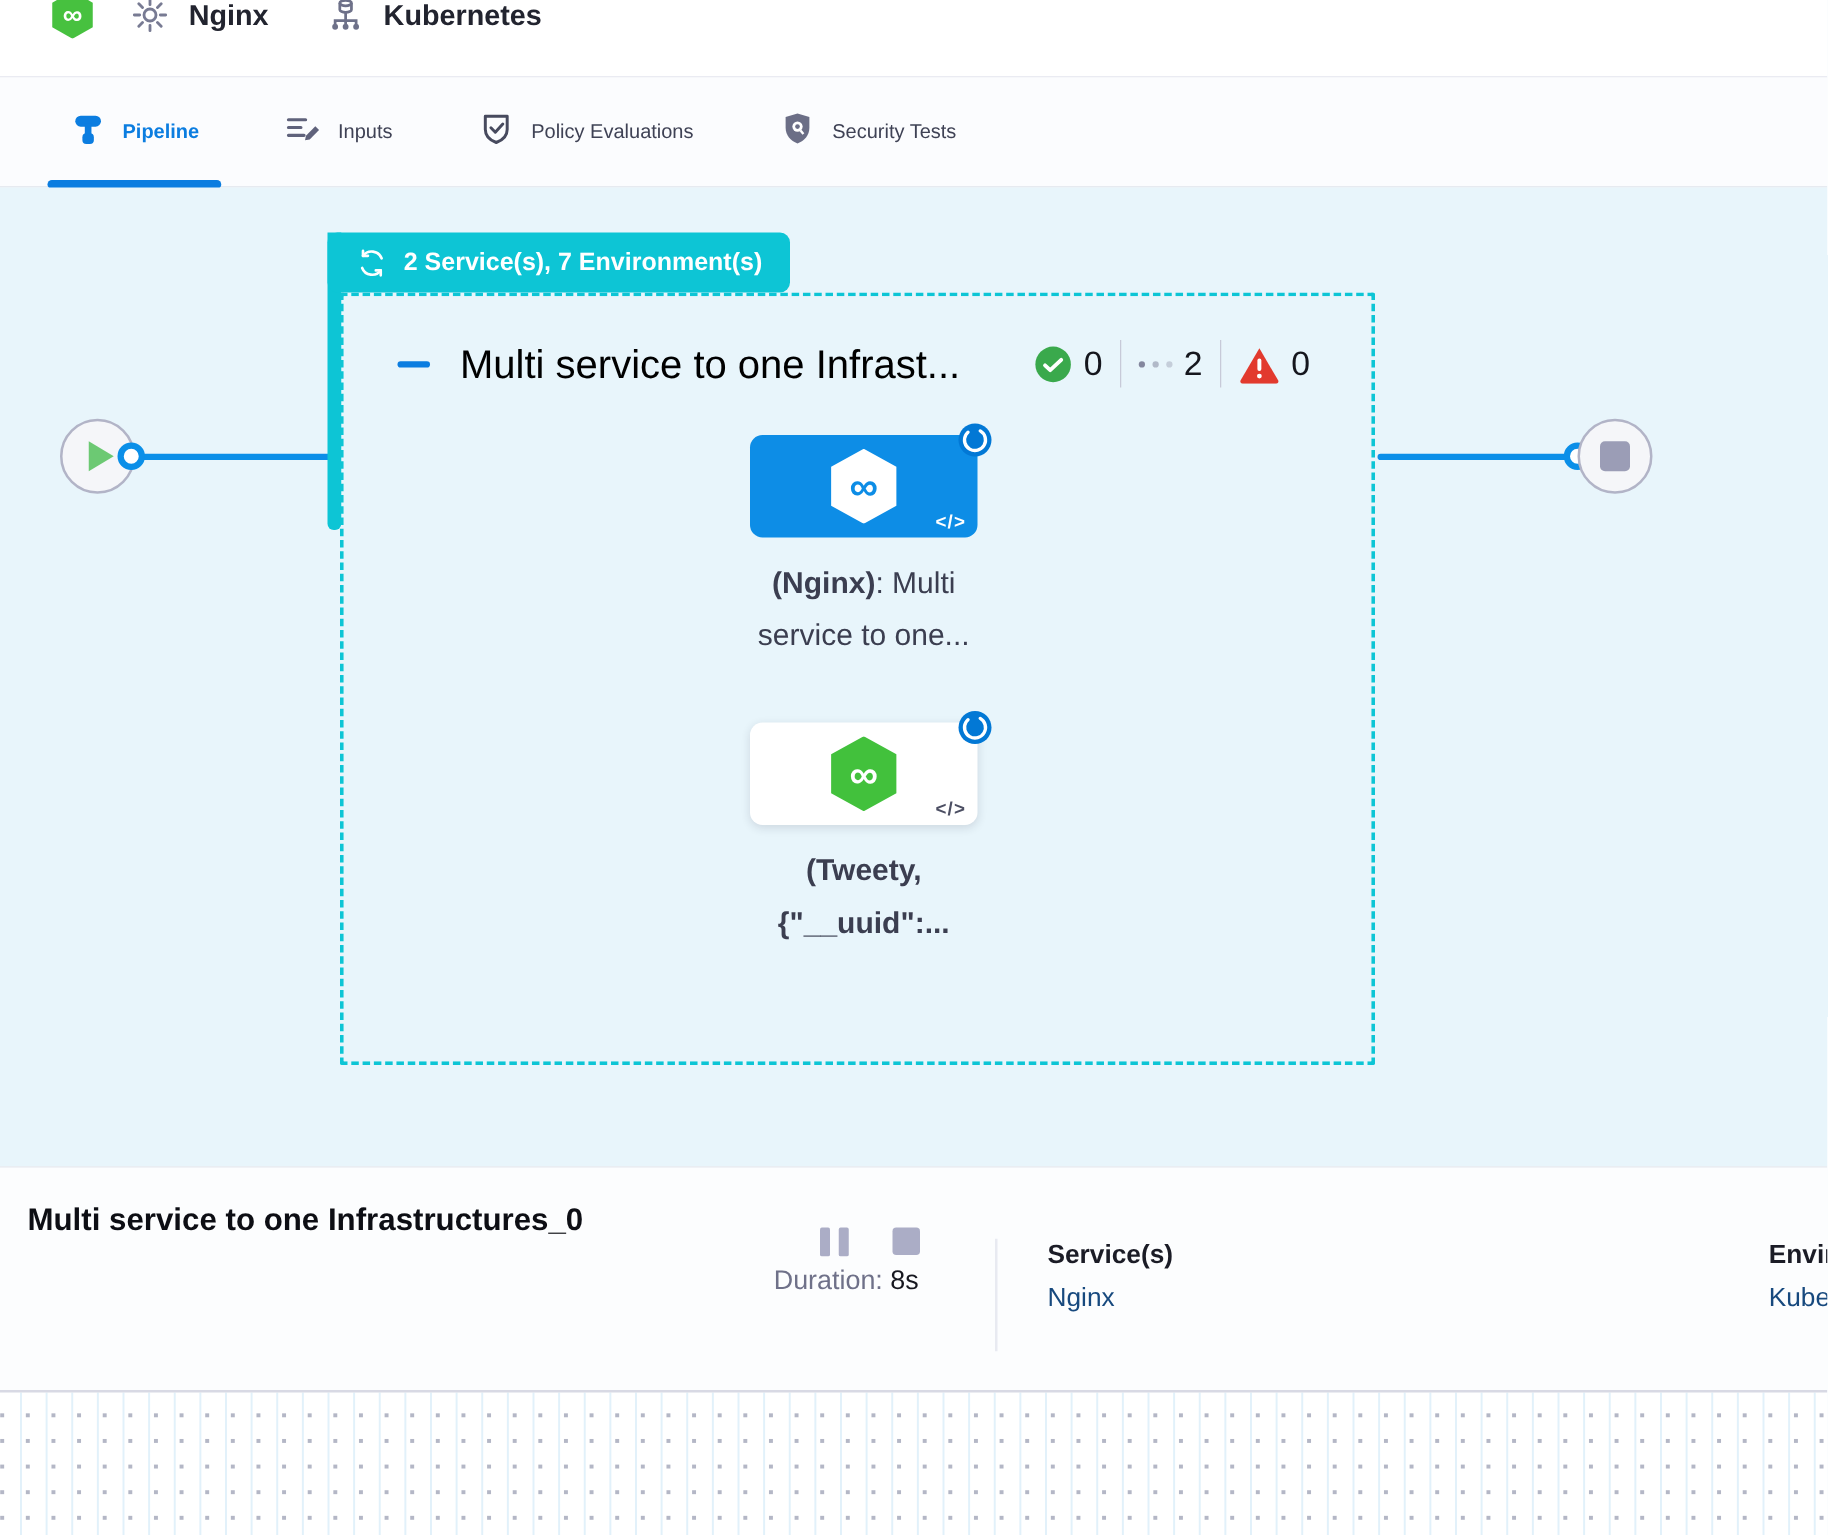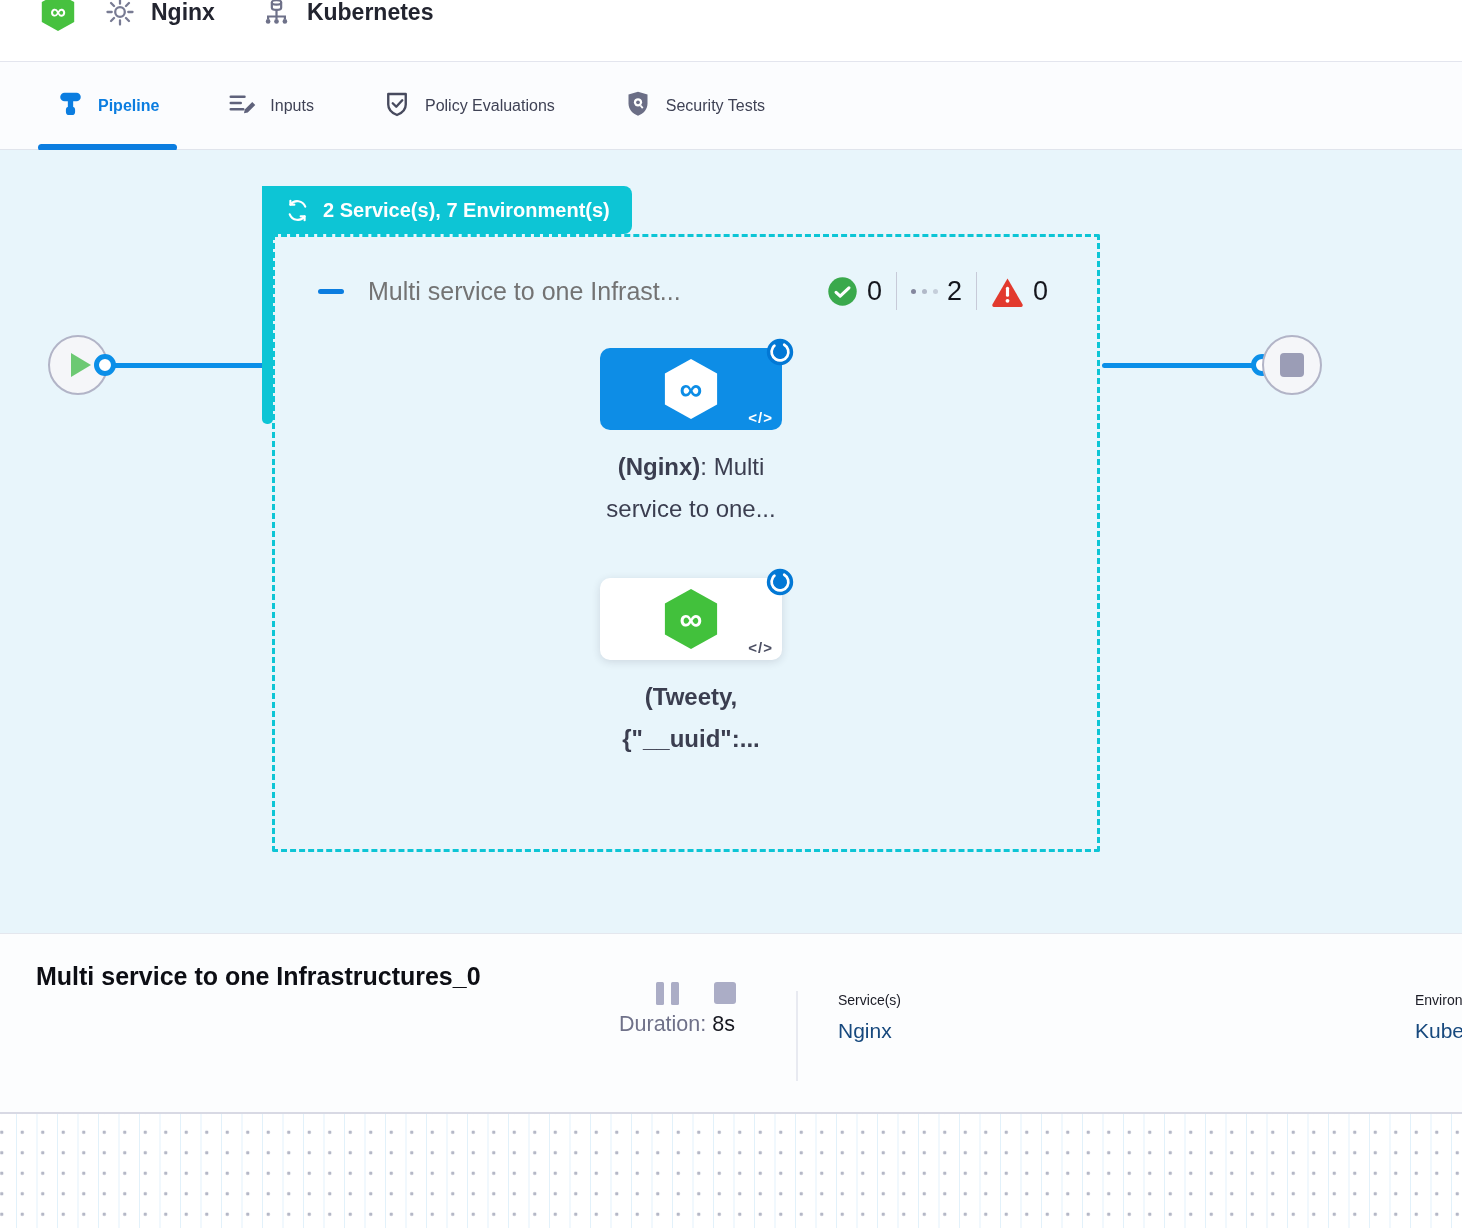--- a/index.html
+++ b/index.html
@@ -47,21 +47,21 @@
   .group-badge { position:absolute; left:262px; top:36px; height:48px; padding:0 22px;
     background:#0dc5d5; border-radius:8px; display:flex; align-items:center; gap:12px; }
   .group-badge span { color:#fff; font-size:20px; font-weight:600; white-space:nowrap; }
 
   .stage-box { position:absolute; left:272px; top:84px; width:828px; height:618px;
     border:3px dashed #0dc5d5; border-radius:2px; }
 
   .stage-head { position:absolute; left:318px; top:118px; width:730px; height:46px;
     display:flex; align-items:center; }
   .collapse-minus { width:26px; height:5px; border-radius:3px; background:#0b7de0; flex:0 0 auto; }
-  .stage-title { margin-left:24px; font-size:25px; color:#737373; white-space:nowrap;
+  .stage-title { margin-left:24px; font-size:32px; color:#000000; white-space:nowrap;
     overflow:hidden; max-width:430px; }
   .counts { margin-left:auto; display:flex; align-items:center; }
   .cnum { font-size:27px; font-weight:500; color:#15161d; margin-left:9px; }
   .cdiv { width:1px; height:38px; background:#c7cad8; margin:0 14px; }
   .dots { display:flex; align-items:center; gap:6px; }
   .dots i { width:5px; height:5px; border-radius:50%; background:#84879e; display:block; }
   .dots i:nth-child(2){ opacity:.55; } .dots i:nth-child(3){ opacity:.35; }
 
   .node-card { position:absolute; width:182px; height:82px; border-radius:10px;
     display:flex; align-items:center; justify-content:center; }
@@ -77,32 +77,32 @@
   .node-card.white .code-glyph { color:#4c4f63; }
   .spinner { position:absolute; width:28px; height:28px; }
 
   .node-label { position:absolute; width:270px; text-align:center; font-size:24px;
     line-height:42px; color:#3b3e50; }
   .node-label b { font-weight:700; }
 
   
   .footer { position:absolute; left:0; top:933px; width:1462px; height:179px; background:#fcfdfe;
     border-top:1px solid #e4e7ee; }
-  .f-title { position:absolute; left:36px; top:28px; font-size:25px; font-weight:700; color:#0d0e14;text-align:center; }
+  .f-title { position:absolute; left:22px; top:28px; font-size:25px; font-weight:700; color:#0d0e14;text-align:center; }
   .f-row { position:absolute; left:38px; top:76px; font-size:21.5px; color:#16171f; }
   .f-gray { color:#6f7189; }
   .icon-btn { position:absolute; top:42px; width:34px; height:34px; display:flex;
     align-items:center; justify-content:center; cursor:pointer; }
   .pause-bars { display:flex; gap:7px; }
   .pause-bars i { width:8px; height:23px; background:#abadc6; border-radius:1.5px; display:block; }
   .stop-ico { width:22px; height:22px; border-radius:3px; background:#abadc6; }
   .f-duration { position:absolute; left:619px; top:78px; font-size:21.5px; color:#16171f; }
   .f-vdiv { position:absolute; left:796px; top:57px; width:2px; height:90px; background:#e8eaf1; }
   .f-col { position:absolute; top:58px; }
-  .f-col .lab { font-size:14px; font-weight:400; color:#1b1c26; }
+  .f-col .lab { font-size:21px; font-weight:700; color:#1b1c26; }
   .f-col .val { margin-top:11px; font-size:21px; color:#17497e; cursor:pointer; white-space:nowrap; }
 
   
   .console { position:absolute; left:0; top:1112px; width:1462px; height:116px;
     border-top:2px solid #d8d9e4; background-color:#fff;
     background-image:
       radial-gradient(circle, #b4b7c6 1.7px, transparent 2px),
       linear-gradient(to right, #e2f1fa 1.4px, transparent 1.4px);
     background-size:20.5px 20.5px, 20.5px 20.5px;
     background-position:12px 8px, 16px 0; }

